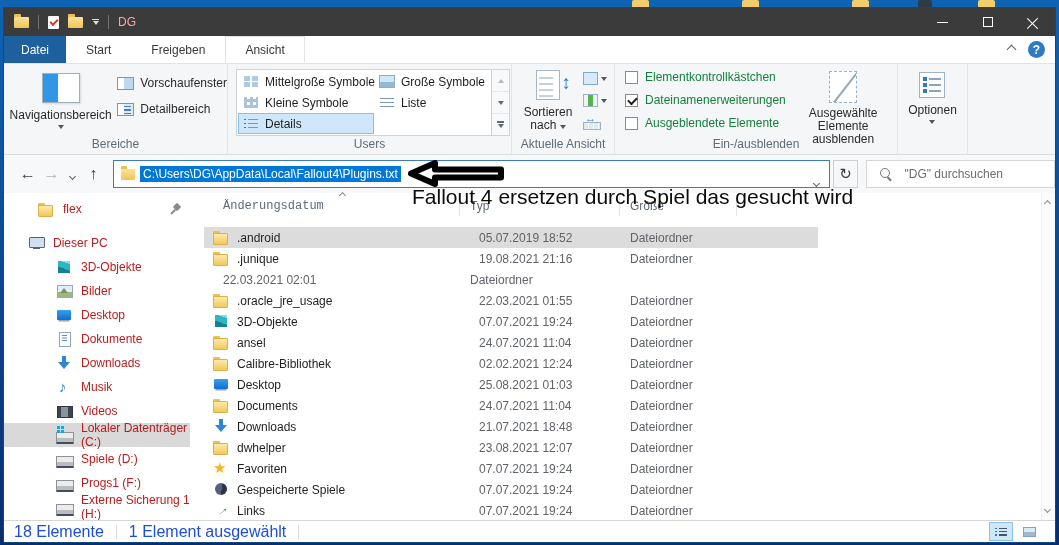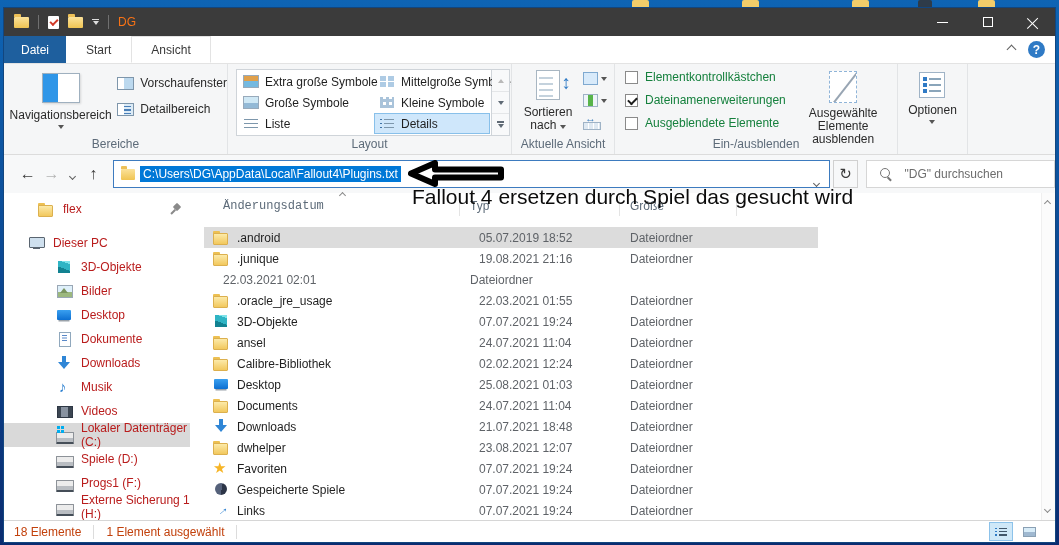--- a/index.html
+++ b/index.html
@@ -6,21 +6,21 @@
   html,body { width:1059px; height:545px; font-family:"Liberation Sans","DejaVu Sans",sans-serif; }
   .screen { position:relative; width:1059px; height:545px; overflow:hidden;
             background:linear-gradient(#0e64b4,#0a2c70); }
   .dicon { position:absolute; top:0; width:17px; height:8px; background:#f2cd6a; border-radius:2px 2px 0 0; }
   .dicon.dark { background:#2e3b49; width:14px; }
 
   .window { position:absolute; left:4px; top:8px; width:1051px; height:534px;
             background:#fff; display:flex; flex-direction:column; box-shadow:0 0 0 1px #12467f; }
 
   
-  .titlebar { height:28px; background:#3b3b3b; display:flex; align-items:center; color:#f97316; flex:none; }
+  .titlebar { height:28px; background:#3b3b3b; display:flex; align-items:center; color:#fca5a5; flex:none; }
   .qa { display:flex; align-items:center; gap:9px; padding-left:10px; }
   .qa-folder { width:15px; height:11px; position:relative; background:linear-gradient(#fbe29a,#f0c452); border-radius:1px; }
   .qa-folder::before { content:""; position:absolute; top:-3px; left:0; width:7px; height:3px; background:#edc057; border-radius:1px 1px 0 0; }
   .qa-checkdoc { width:11px; height:13px; background:#fff; border-radius:1px; position:relative; }
   .qa-checkdoc::after { content:""; position:absolute; left:2px; top:3px; width:6px; height:3px;
                         border-left:2px solid #d03a28; border-bottom:2px solid #d03a28; transform:rotate(-45deg); }
   .qa-sep { width:1px; height:14px; background:#707070; }
   .qa-caret { display:flex; flex-direction:column; align-items:center; gap:1px; }
   .qa-caret i { width:7px; height:1px; background:#ddd; }
   .tri-dn-w { width:0; height:0; border-left:3.5px solid transparent; border-right:3.5px solid transparent; border-top:4px solid #ddd; }
@@ -201,21 +201,21 @@
   .pictures-icon::after { content:""; position:absolute; left:4px; top:4px; border-left:4px solid transparent; border-right:4px solid transparent; border-bottom:5px solid #7a9460; }
   .drive-icon::after { content:""; position:absolute; left:0; top:4px; width:16px; height:9px;
         background:linear-gradient(#ececec 0 60%,#b9bdc2 60%); border:1px solid #8d9298; border-radius:1px; border-bottom:2.5px solid #454e58; }
   .drive-windows-icon::after { content:""; position:absolute; left:0; top:4px; width:16px; height:9px;
         background:linear-gradient(#ececec 0 60%,#b9bdc2 60%); border:1px solid #8d9298; border-radius:1px; border-bottom:2.5px solid #454e58; }
   .drive-windows-icon::before { content:""; position:absolute; left:1px; top:-2px; width:3px; height:3px; background:#00adef;
         box-shadow:4px 0 #00adef,0 4px #00adef,4px 4px #00adef; z-index:1; }
 
   
   .statusbar { height:22px; background:#fff; border-top:1px solid #d6d6d6; display:flex; align-items:center;
-               font-size:12px; color:#c2410c; padding-left:10px; gap:12px; flex:none; position:relative; }
+               font-size:16px; color:#1d4ed8; padding-left:10px; gap:12px; flex:none; position:relative; }
   .sb-sep { width:1px; height:14px; background:#dcdcdc; }
   .view-toggles { position:absolute; right:14px; top:1px; display:flex; gap:4px; }
   .vt { width:24px; height:19px; display:flex; align-items:center; justify-content:center; border:1px solid transparent; }
   .vt.active { background:#cfe8f8; border-color:#8cc2ea; }
   .vt-details-glyph { width:12px; height:10px; position:relative; }
   .vt-details-glyph::before { content:""; position:absolute; left:4px; right:0; top:1px; height:8px;
         background:repeating-linear-gradient(0deg,#41576b 0 1.5px,transparent 1.5px 3.5px); }
   .vt-details-glyph::after { content:""; position:absolute; left:0; top:1px; width:2px; height:8px;
         background:repeating-linear-gradient(0deg,#2f7ac5 0 1.5px,transparent 1.5px 3.5px); }
   .vt-thumbs-glyph { width:13px; height:10px; border:1px solid #8aa0b4; background:linear-gradient(180deg,#d8ecf8 0 55%,#9fb8d0 55%); }
@@ -258,20 +258,21 @@
           </span>
         <span class="wc">
             <span class="close-g"></span>
           </span>
       </div>
     </div>
 
     <div class="tabstrip">
       <span class="file-tab">Datei</span>
       <span class="tab">Start</span>
+      <span class="tab">Freigeben</span>
       <span class="tab active">Ansicht</span>
       <div class="strip-right">
         <span class="chev up"></span>
         <span class="help-icon"></span>
       </div>
     </div>
 
     <div class="ribbon">
 
       <div class="rgroup g-panes">
@@ -290,24 +291,20 @@
             <span>Detailbereich</span>
           </div>
         </div>
         <span class="rgroup-label">Bereiche</span>
       </div>
 
       <div class="rgroup g-layout">
         <div class="gallery">
           <div class="gallery-items">
 
-          <div class="gal-item">
-                <span class="gicon extra-large-icons-icon"></span>
-                <span>Extra große Symbole</span>
-              </div>
               <div class="gal-item">
                 <span class="gicon medium-icons-icon"></span>
                 <span>Mittelgroße Symbole</span>
               </div>
               <div class="gal-item">
                 <span class="gicon large-icons-icon"></span>
                 <span>Große Symbole</span>
               </div>
               <div class="gal-item">
                 <span class="gicon small-icons-icon"></span>
@@ -328,21 +325,21 @@
               <span class="tri-up"></span>
             </div>
           <div>
               <span class="tri-dn2"></span>
             </div>
           <div>
               <span class="more-bar"></span>
               <span class="tri-dn2"></span>
             </div>
         </div>
-        <span class="rgroup-label">Layout</span>
+        <span class="rgroup-label">Users</span>
       </div>
 
       <div class="rgroup g-curview">
         <div class="bigbtn sort-btn">
           <span class="sort-icon"></span>
           <span class="lbl"><span>Sortieren</span><br>
             <span>nach</span> <span class="tri-dn" style="display:inline-block"></span></span>
         </div>
         <div class="curview-icons">
           <div class="ci-row">

